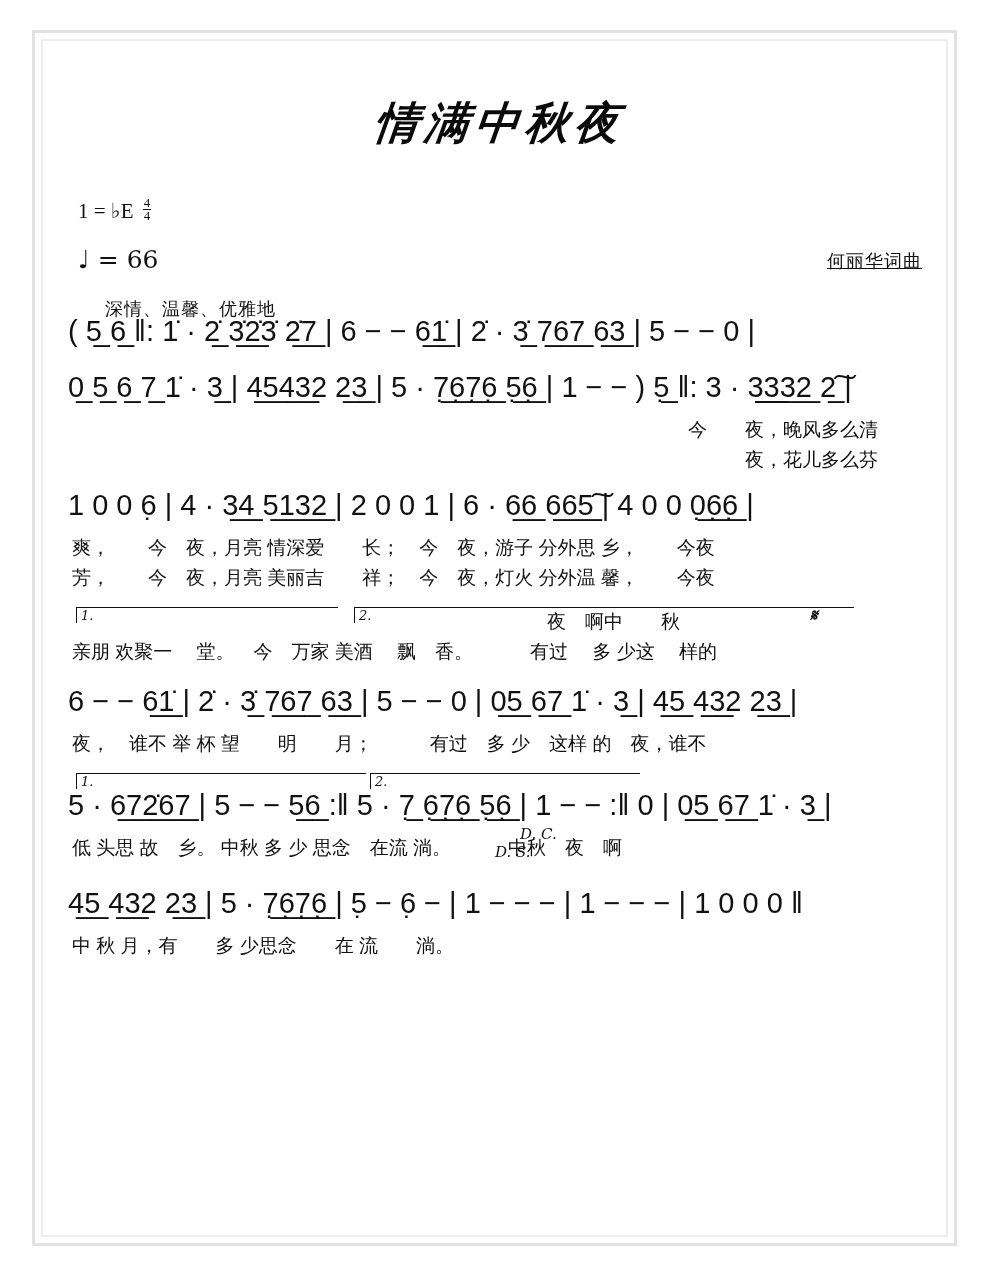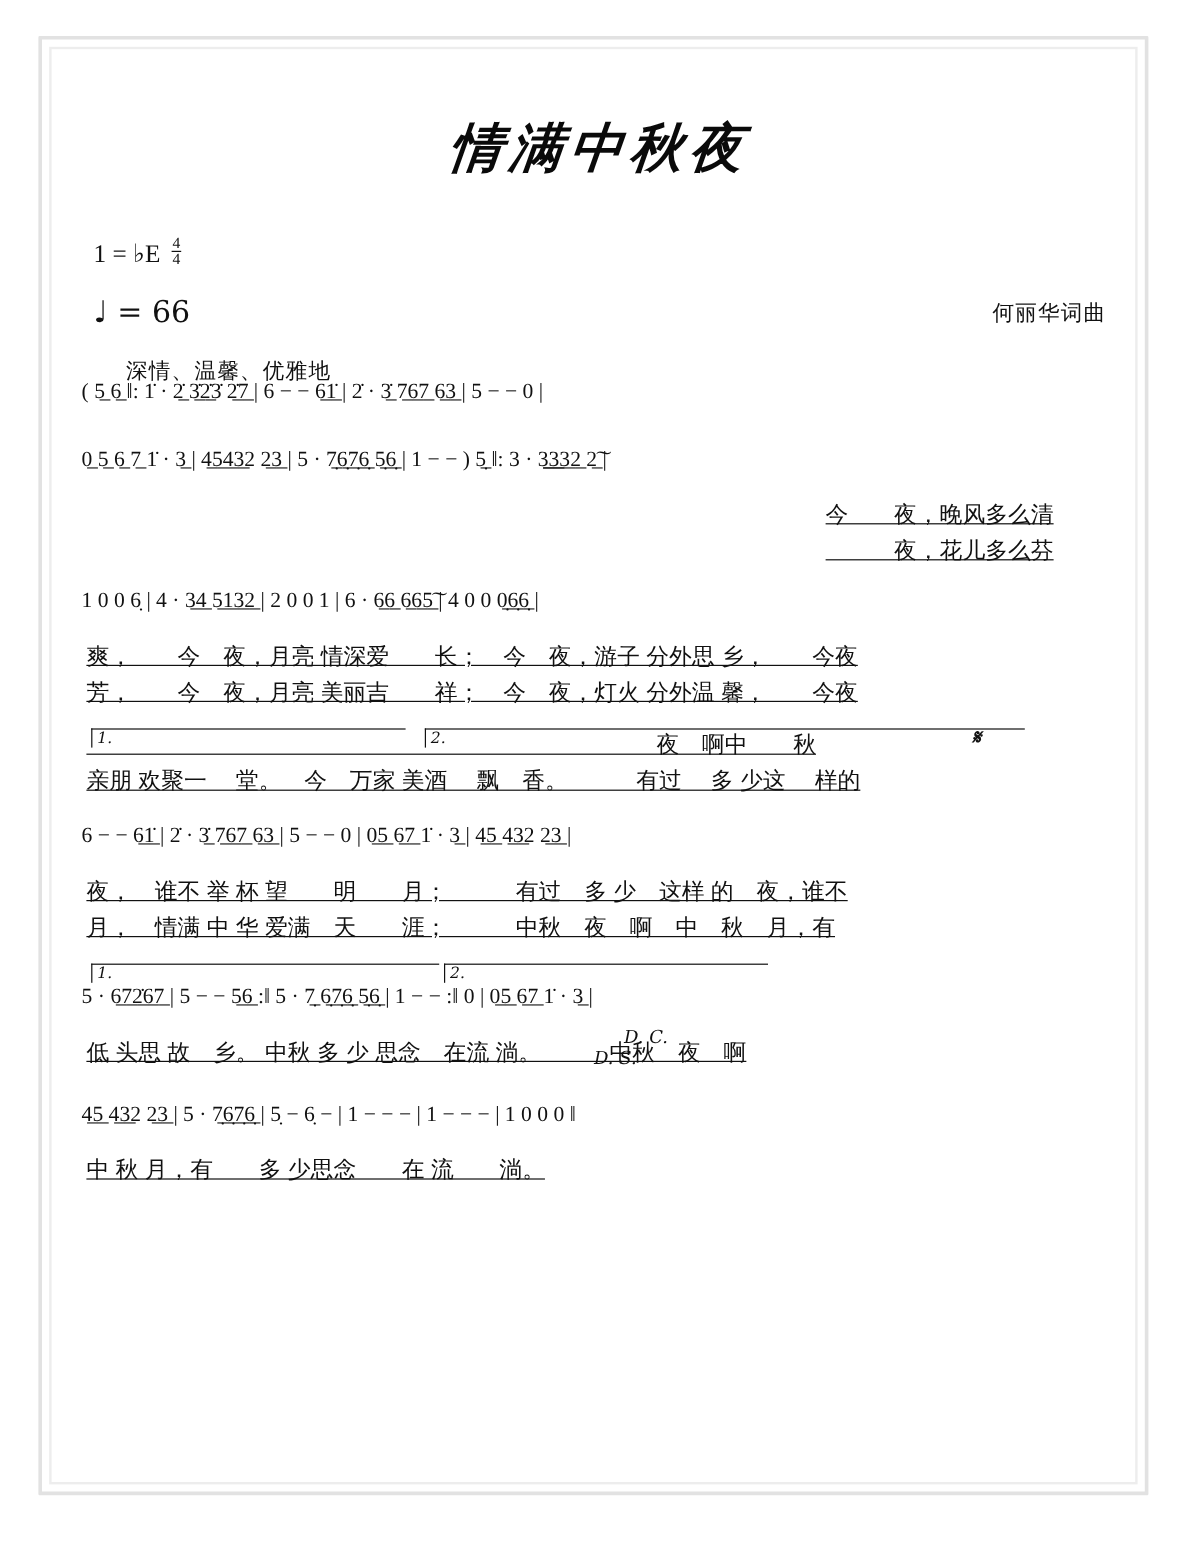--- a/index.html
+++ b/index.html
@@ -91,54 +91,54 @@
     font-size: 25px;
     white-space: nowrap;
   }
 
   .composer {
     position: absolute;
     right: 18px; top: 52px;
     font-size: 18px;
     letter-spacing: 1px;
     white-space: nowrap;
+    text-decoration: underline;
   }
 
   .expression {
     position: absolute;
     left: 12px; top: 100px;
     font-size: 18px;
     letter-spacing: 1px;
     white-space: nowrap;
     margin-left: 33px;
   }
 
   
   .system {
     position: relative;
     margin-left: 8px;
     margin-bottom: 4px;
   }
   .notes {
-    font-family: Liberation Serif, serif;
-    font-size: 18px;
+    font-family: Liberation Sans, sans-serif;
+    font-size: 29px;
     letter-spacing: 0px;
     white-space: nowrap;
     line-height: 1.0;
     height: 42px;
     padding-top: 10px;
   }
   .lyric {
     font-size: 19px;
     letter-spacing: 0px;
     white-space: nowrap;
     height: 30px;
     line-height: 30px;
     padding-left: 4px;
-    text-decoration: underline;
   }
 
   
   .volta-row { position: relative; height: 0; }
   .volta {
     position: absolute;
     top: 0;
     height: 16px;
     border-top: 1.6px solid #111;
     border-left: 1.6px solid #111;
@@ -221,21 +221,20 @@
         </div>
         <span class="segno-mark" style="left:742px; top:-2px;">𝄋</span>
       </div>
       <div class="lyric">　　　　　　　　　　　　　　　　　　　　　　　　　夜　啊中　　秋</div>
       <div class="lyric">亲朋 欢聚一　 堂。　今　万家 美酒　 飘　香。　　　有过　 多 少这　 样的</div>
     </div>
 
     <div class="system" style="margin-top:10px">
       <div class="notes">6 − − 6̲1̲̇  | 2̇ ·  3̲̇  7̲6̲7̲  6̲3̲  | 5 − − 0  | 0̲5̲  6̲7̲  1̇ ·  3̲  | 4̲5̲  4̲3̲2   2̲3̲  |</div>
       <div class="lyric">夜，　谁不 举 杯 望　　明　　月；　　　有过　多 少　这样 的　夜，谁不</div>
-      <div class="lyric">月，　情满 中 华 爱满　天　　涯；　　　中秋　夜　啊　中　秋　月，有</div>
     </div>
 
     <div class="system" style="margin-top:14px">
       <div class="volta-row">
         <div class="volta" style="left:8px; width:290px;">
           <span class="vlabel">1.</span>
         </div>
         <div class="volta" style="left:302px; width:270px;">
           <span class="vlabel">2.</span>
         </div>

